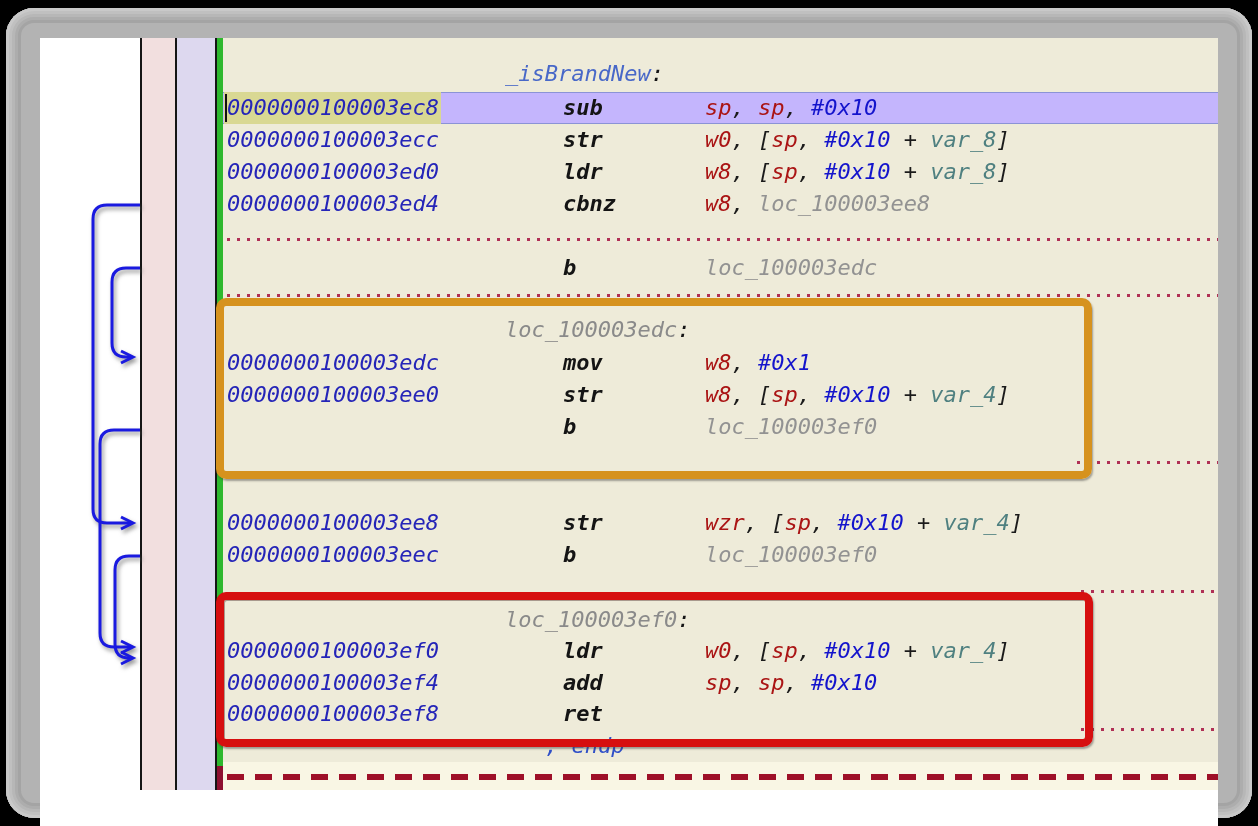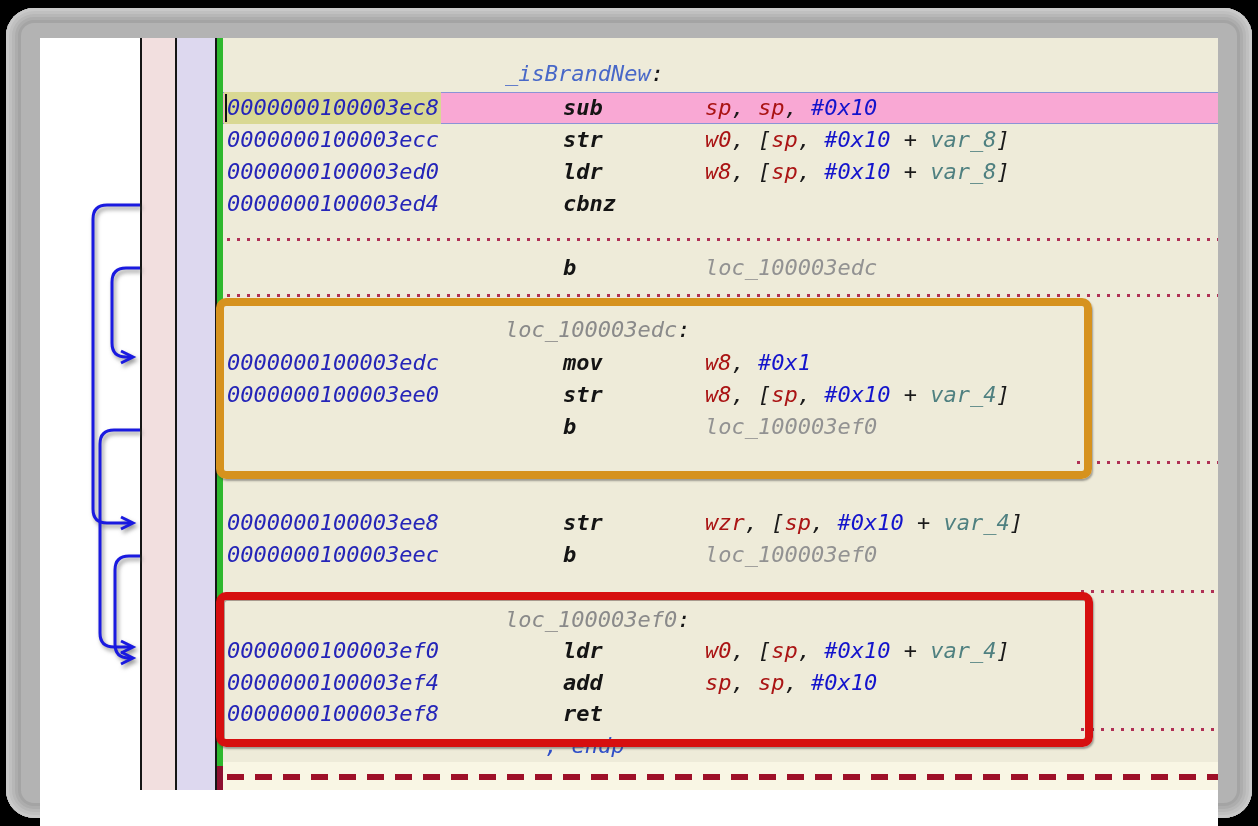--- a/index.html
+++ b/index.html
@@ -20,21 +20,21 @@
   .b2{left:135px;width:2px;background:#151515;}
   .lav{left:137px;width:38px;background:#ddd8ef;}
   .b3{left:175px;width:2px;background:#151515;}
   .green{left:177px;width:6px;height:728px;background:#2eb82e;}
   .maroonstub{position:absolute;left:177px;top:728px;width:6px;height:24px;background:#8e1030;}
   .creamMain{position:absolute;left:183px;top:0;width:995px;height:724px;background:#eeebd9;}
   .creamLight{position:absolute;left:183px;top:724px;width:995px;height:28px;background:#f9f6e4;}
 
   .listing{position:absolute;left:183px;top:0;width:995px;height:752px;font-size:22px;}
   .row{position:absolute;left:0;width:100%;height:32px;line-height:32px;white-space:pre;}
-  .row.selected{background:#f9a8d4;box-shadow:inset 0 1px 0 #8b93d6, inset 0 -1px 0 #8b93d6;}
+  .row.selected{background:#c4b5fd;box-shadow:inset 0 1px 0 #8b93d6, inset 0 -1px 0 #8b93d6;}
   .addr-hl{position:absolute;left:1px;top:0;width:217px;height:100%;background:#d9d893;}
   .caret{position:absolute;left:2px;top:2px;width:2px;height:28px;background:#101010;}
   .cell{position:absolute;top:0;height:32px;line-height:32px;}
   .c-addr{left:4px;color:#2525b8;}
   .c-label{left:282px;}
   .c-mnem{left:340px;color:#141414;font-weight:bold;}
   .c-ops{left:482px;}
   .c-cmt{left:322px;color:#3050c8;}
   .t-reg{color:#aa1414;}
   .t-imm{color:#1414cc;}
@@ -87,21 +87,21 @@
         <div class="sep" style="top: 552px; left: 1041px; width: 137px;"></div>
         <div class="sep" style="top: 690px; left: 1041px; width: 137px;"></div>
       </div>
     <div class="dash"></div>
 
     <div class="listing" id="listing">
         <div class="row" style="top: 20px;"><span class="cell c-label"><span class="lbl-func">_isBrandNew</span><span class="lbl-colon">:</span></span></div>
         <div class="row selected" style="top: 54px;"><span class="addr-hl"></span><span class="caret"></span><span class="cell c-addr">0000000100003ec8</span><span class="cell c-mnem">sub</span><span class="cell c-ops"><span class="t-reg">sp</span><span class="t-pln">, </span><span class="t-reg">sp</span><span class="t-pln">, </span><span class="t-imm">#0x10</span></span></div>
         <div class="row" style="top: 86px;"><span class="cell c-addr">0000000100003ecc</span><span class="cell c-mnem">str</span><span class="cell c-ops"><span class="t-reg">w0</span><span class="t-pln">, [</span><span class="t-reg">sp</span><span class="t-pln">, </span><span class="t-imm">#0x10</span><span class="t-pln"> + </span><span class="t-var">var_8</span><span class="t-pln">]</span></span></div>
         <div class="row" style="top: 118px;"><span class="cell c-addr">0000000100003ed0</span><span class="cell c-mnem">ldr</span><span class="cell c-ops"><span class="t-reg">w8</span><span class="t-pln">, [</span><span class="t-reg">sp</span><span class="t-pln">, </span><span class="t-imm">#0x10</span><span class="t-pln"> + </span><span class="t-var">var_8</span><span class="t-pln">]</span></span></div>
-        <div class="row" style="top: 150px; padding-left: 30px;"><span class="cell c-addr">0000000100003ed4</span><span class="cell c-mnem">cbnz</span></div>
+        <div class="row" style="top: 150px; padding-left: 30px;"><span class="cell c-addr">0000000100003ed4</span><span class="cell c-mnem">cbnz</span><span class="cell c-ops"><span class="t-reg">w8</span><span class="t-pln">, </span><span class="t-loc">loc_100003ee8</span></span></div>
         <div class="row" style="top: 214px;"><span class="cell c-mnem">b</span><span class="cell c-ops"><span class="t-loc">loc_100003edc</span></span></div>
         <div class="row" style="top: 276px;"><span class="cell c-label"><span class="lbl-loc">loc_100003edc</span><span class="lbl-colon">:</span></span></div>
         <div class="row" style="top: 309px;"><span class="cell c-addr">0000000100003edc</span><span class="cell c-mnem">mov</span><span class="cell c-ops"><span class="t-reg">w8</span><span class="t-pln">, </span><span class="t-imm">#0x1</span></span></div>
         <div class="row" style="top: 341px;"><span class="cell c-addr">0000000100003ee0</span><span class="cell c-mnem">str</span><span class="cell c-ops"><span class="t-reg">w8</span><span class="t-pln">, [</span><span class="t-reg">sp</span><span class="t-pln">, </span><span class="t-imm">#0x10</span><span class="t-pln"> + </span><span class="t-var">var_4</span><span class="t-pln">]</span></span></div>
         <div class="row" style="top: 373px;"><span class="cell c-mnem">b</span><span class="cell c-ops"><span class="t-loc">loc_100003ef0</span></span></div>
         <div class="row" style="top: 469px;"><span class="cell c-addr">0000000100003ee8</span><span class="cell c-mnem">str</span><span class="cell c-ops"><span class="t-reg">wzr</span><span class="t-pln">, [</span><span class="t-reg">sp</span><span class="t-pln">, </span><span class="t-imm">#0x10</span><span class="t-pln"> + </span><span class="t-var">var_4</span><span class="t-pln">]</span></span></div>
         <div class="row" style="top: 501px;"><span class="cell c-addr">0000000100003eec</span><span class="cell c-mnem">b</span><span class="cell c-ops"><span class="t-loc">loc_100003ef0</span></span></div>
         <div class="row" style="top: 566px;"><span class="cell c-label"><span class="lbl-loc">loc_100003ef0</span><span class="lbl-colon">:</span></span></div>
         <div class="row" style="top: 597px;"><span class="cell c-addr">0000000100003ef0</span><span class="cell c-mnem">ldr</span><span class="cell c-ops"><span class="t-reg">w0</span><span class="t-pln">, [</span><span class="t-reg">sp</span><span class="t-pln">, </span><span class="t-imm">#0x10</span><span class="t-pln"> + </span><span class="t-var">var_4</span><span class="t-pln">]</span></span></div>
         <div class="row" style="top: 629px;"><span class="cell c-addr">0000000100003ef4</span><span class="cell c-mnem">add</span><span class="cell c-ops"><span class="t-reg">sp</span><span class="t-pln">, </span><span class="t-reg">sp</span><span class="t-pln">, </span><span class="t-imm">#0x10</span></span></div>

